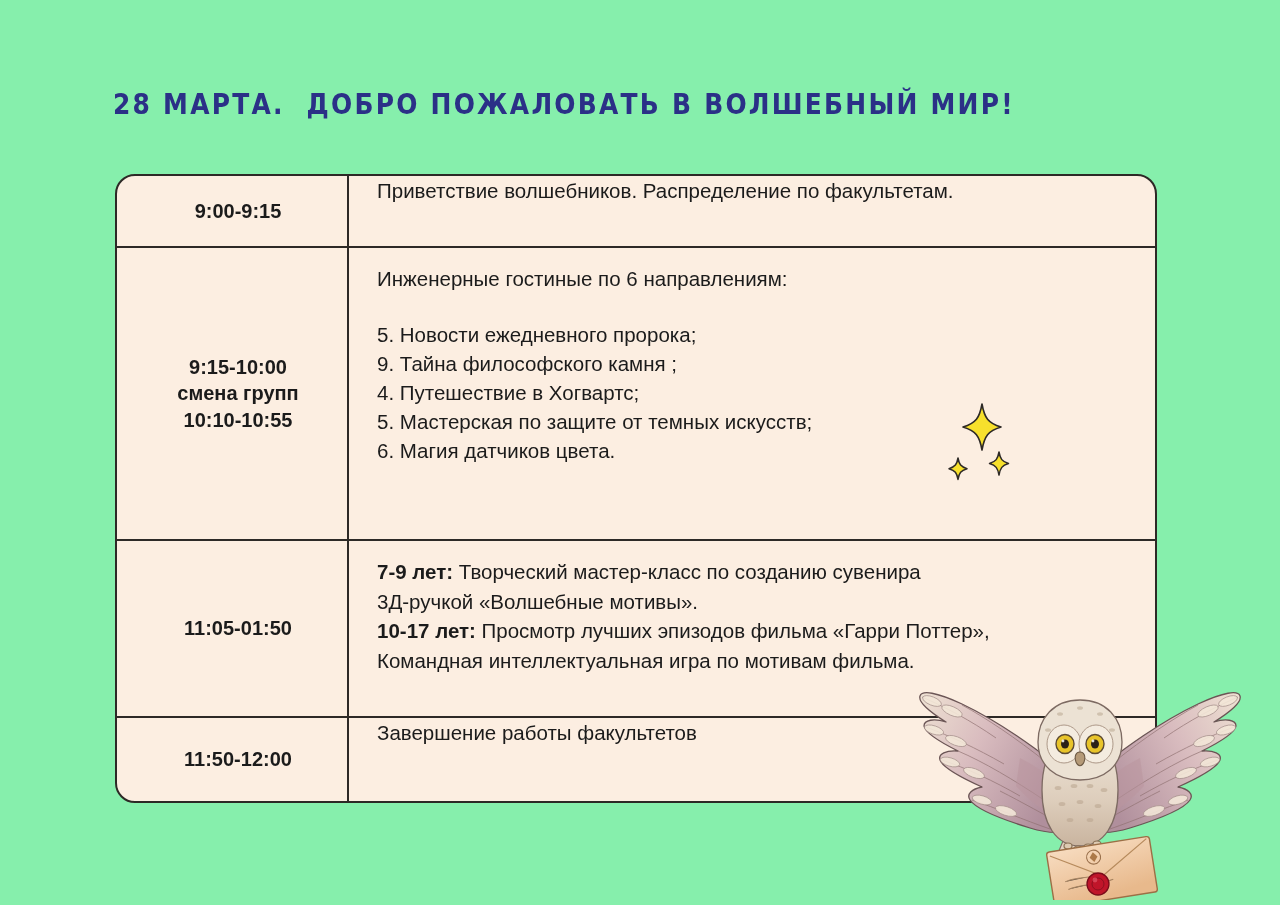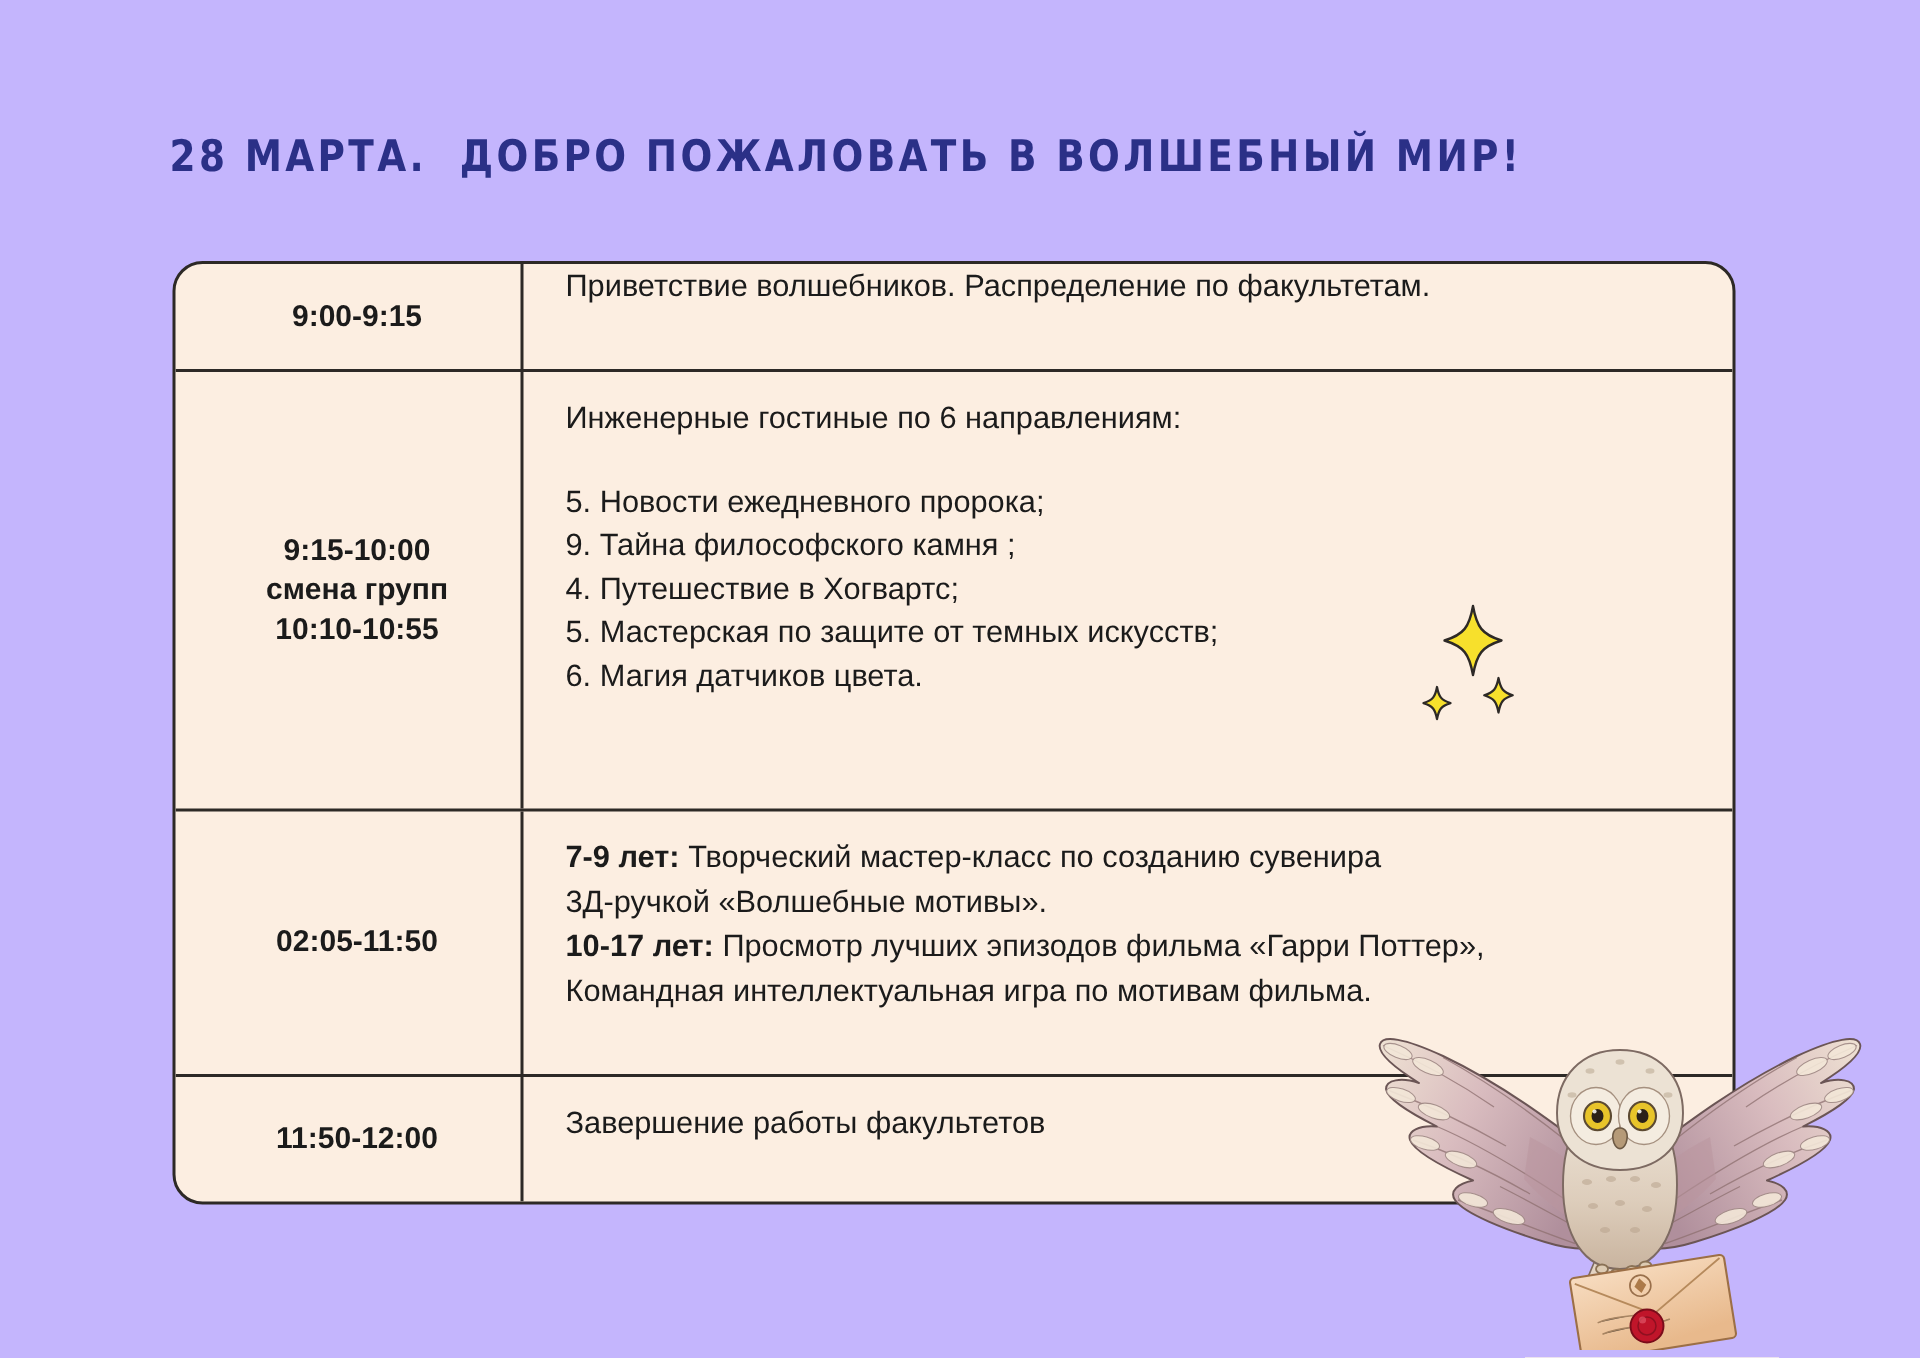--- a/index.html
+++ b/index.html
@@ -13,21 +13,21 @@
     background: #f5f5f4;
     font-family: "Liberation Sans", "DejaVu Sans", sans-serif;
     overflow: hidden;
     position: relative;
   }
 
   #page {
     position: relative;
     width: 1280px;
     height: 905px;
-    background: #c4b5fd;
+    background: #86efac;
   }
 
   
   #title {
     position: absolute;
     left: 113px;
     top: 89px;
     font-family: "DejaVu Sans", "Liberation Sans", sans-serif;
     font-size: 29px;
     font-weight: 700;
@@ -89,21 +89,21 @@
     display: flex;
     flex-direction: column;
   }
 
   
   #row-0 { height: 70px; }
   #row-0 .cell-desc { padding-top: 0; padding-bottom: 0; }
   #row-1 { height: 291px; }
   #row-2 { height: 175px; }
   #row-3 { height: 83px; }
-  #row-3 .cell-desc { padding-top: 16px; padding-bottom: 0; }
+  #row-3 .cell-desc { padding-top: 0; padding-bottom: 0; }
 
   .intro-line { margin-bottom: 26px; }
   .list-line { line-height: 1.42; }
   .lead { font-weight: 700; }
   .desc-line { line-height: 1.44; }
 
   
   #sparkles {
     position: absolute;
     left: 938px;
@@ -152,21 +152,21 @@
         <div class="list-line">5. Новости ежедневного пророка;</div>
         <div class="list-line">9. Тайна философского камня ;</div>
         <div class="list-line">4. Путешествие в Хогвартс;</div>
         <div class="list-line">5. Мастерская по защите от темных искусств;</div>
         <div class="list-line">6. Магия датчиков цвета.</div>
       </div>
     </div>
 
     <div class="row" id="row-2">
       <div class="cell-time">
-        <div>02:05-11:50</div>
+        <div>11:05-01:50</div>
       </div>
       <div class="cell-desc">
         <div class="desc-line"><span class="lead">7-9 лет:</span><span> Творческий мастер-класс по созданию сувенира</span></div>
         <div class="desc-line"><span>3Д-ручкой «Волшебные мотивы».</span></div>
         <div class="desc-line"><span class="lead">10-17 лет:</span><span> Просмотр лучших эпизодов фильма «Гарри Поттер»,</span></div>
         <div class="desc-line"><span>Командная интеллектуальная игра по мотивам фильма.</span></div>
       </div>
     </div>
 
     <div class="row" id="row-3">

